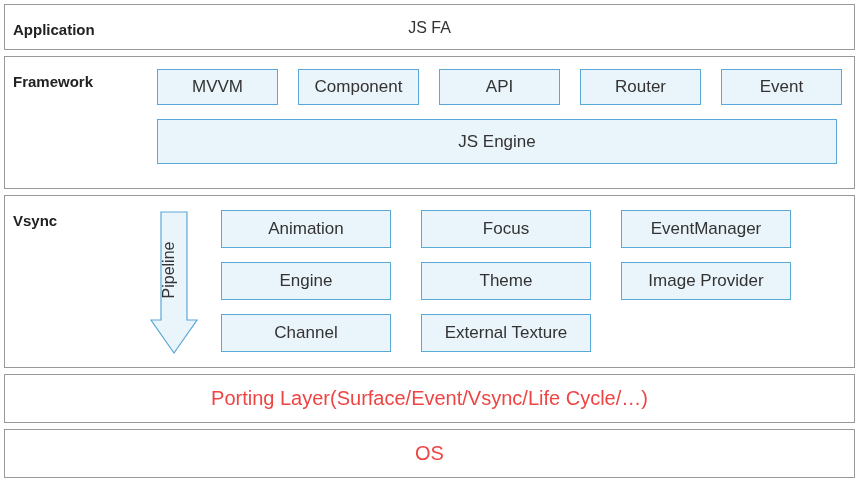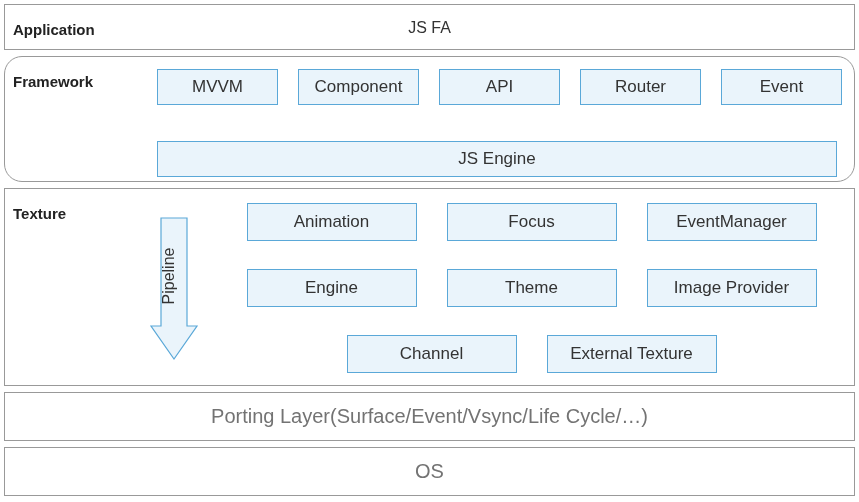--- a/index.html
+++ b/index.html
@@ -53,22 +53,21 @@
   .fw-box {
     width: 144px;
     height: 36px;
   }
   .engine-box {
     width: 170px;
     height: 38px;
   }
   .full-box {
     width: 680px;
-    height: 36px;
-    margin-top: 22px;
+    height: 45px;
   }
   .engine-content {
     display: flex;
     padding-top: 6px;
     margin-left: 130px;
   }
   .pipeline-col {
     display: flex;
     align-items: center;
     justify-content: center;
@@ -79,63 +78,62 @@
     width: 50px;
     height: 145px;
   }
   .pipeline-text {
     font-size: 16px;
     fill: #333;
   }
   .engine-grid {
     display: flex;
     flex-direction: column;
-    gap: 28px;
+    gap: 14px;
     flex: 1;
-    align-items: center;
   }
   .engine-row {
     display: flex;
     gap: 30px;
   }
   .simple-layer {
     border: 1px solid #999;
     text-align: center;
     font-size: 20px;
     padding: 12px 0;
     margin-bottom: 6px;
-    color: #737373;
+    color: #ef4444;
   }
 </style>
 </head>
 <body>
 
 <div class="layer">
   <div class="layer-label">Application</div>
   <div class="app-title">JS FA</div>
 </div>
 
-<div class="layer" style="padding-bottom:4px;border-radius:18px;">
+<div class="layer" style="padding-bottom:24px;">
   <div class="layer-label">Framework</div>
   <div class="framework-content">
     <div class="row">
       <div class="box fw-box">MVVM</div>
       <div class="box fw-box">Component</div>
       <div class="box fw-box">API</div>
       <div class="box fw-box">Router</div>
       <div class="box fw-box">Event</div>
     </div>
     <div class="row" style="margin-bottom:0;">
       <div class="box full-box">JS Engine</div>
     </div>
   </div>
 </div>
 
 <div class="layer" style="padding-bottom:12px;">
-  <div class="layer-label">Texture</div>
+  <div class="layer-label">Vsync</div>
   <div class="engine-content">
     <div class="pipeline-col">
       <svg class="pipeline-svg" viewBox="0 0 50 145">
         <path d="M 12 2 L 38 2 L 38 110 L 48 110 L 25 143 L 2 110 L 12 110 Z" fill="#eaf4fb" stroke="#5aa8d8" stroke-width="1.2"></path>
         <text x="25" y="60" text-anchor="middle" class="pipeline-text" transform="rotate(-90 25 60)"><tspan>Pipeline</tspan></text>
       </svg>
     </div>
     <div class="engine-grid">
       <div class="engine-row">
         <div class="box engine-box">Animation</div>

